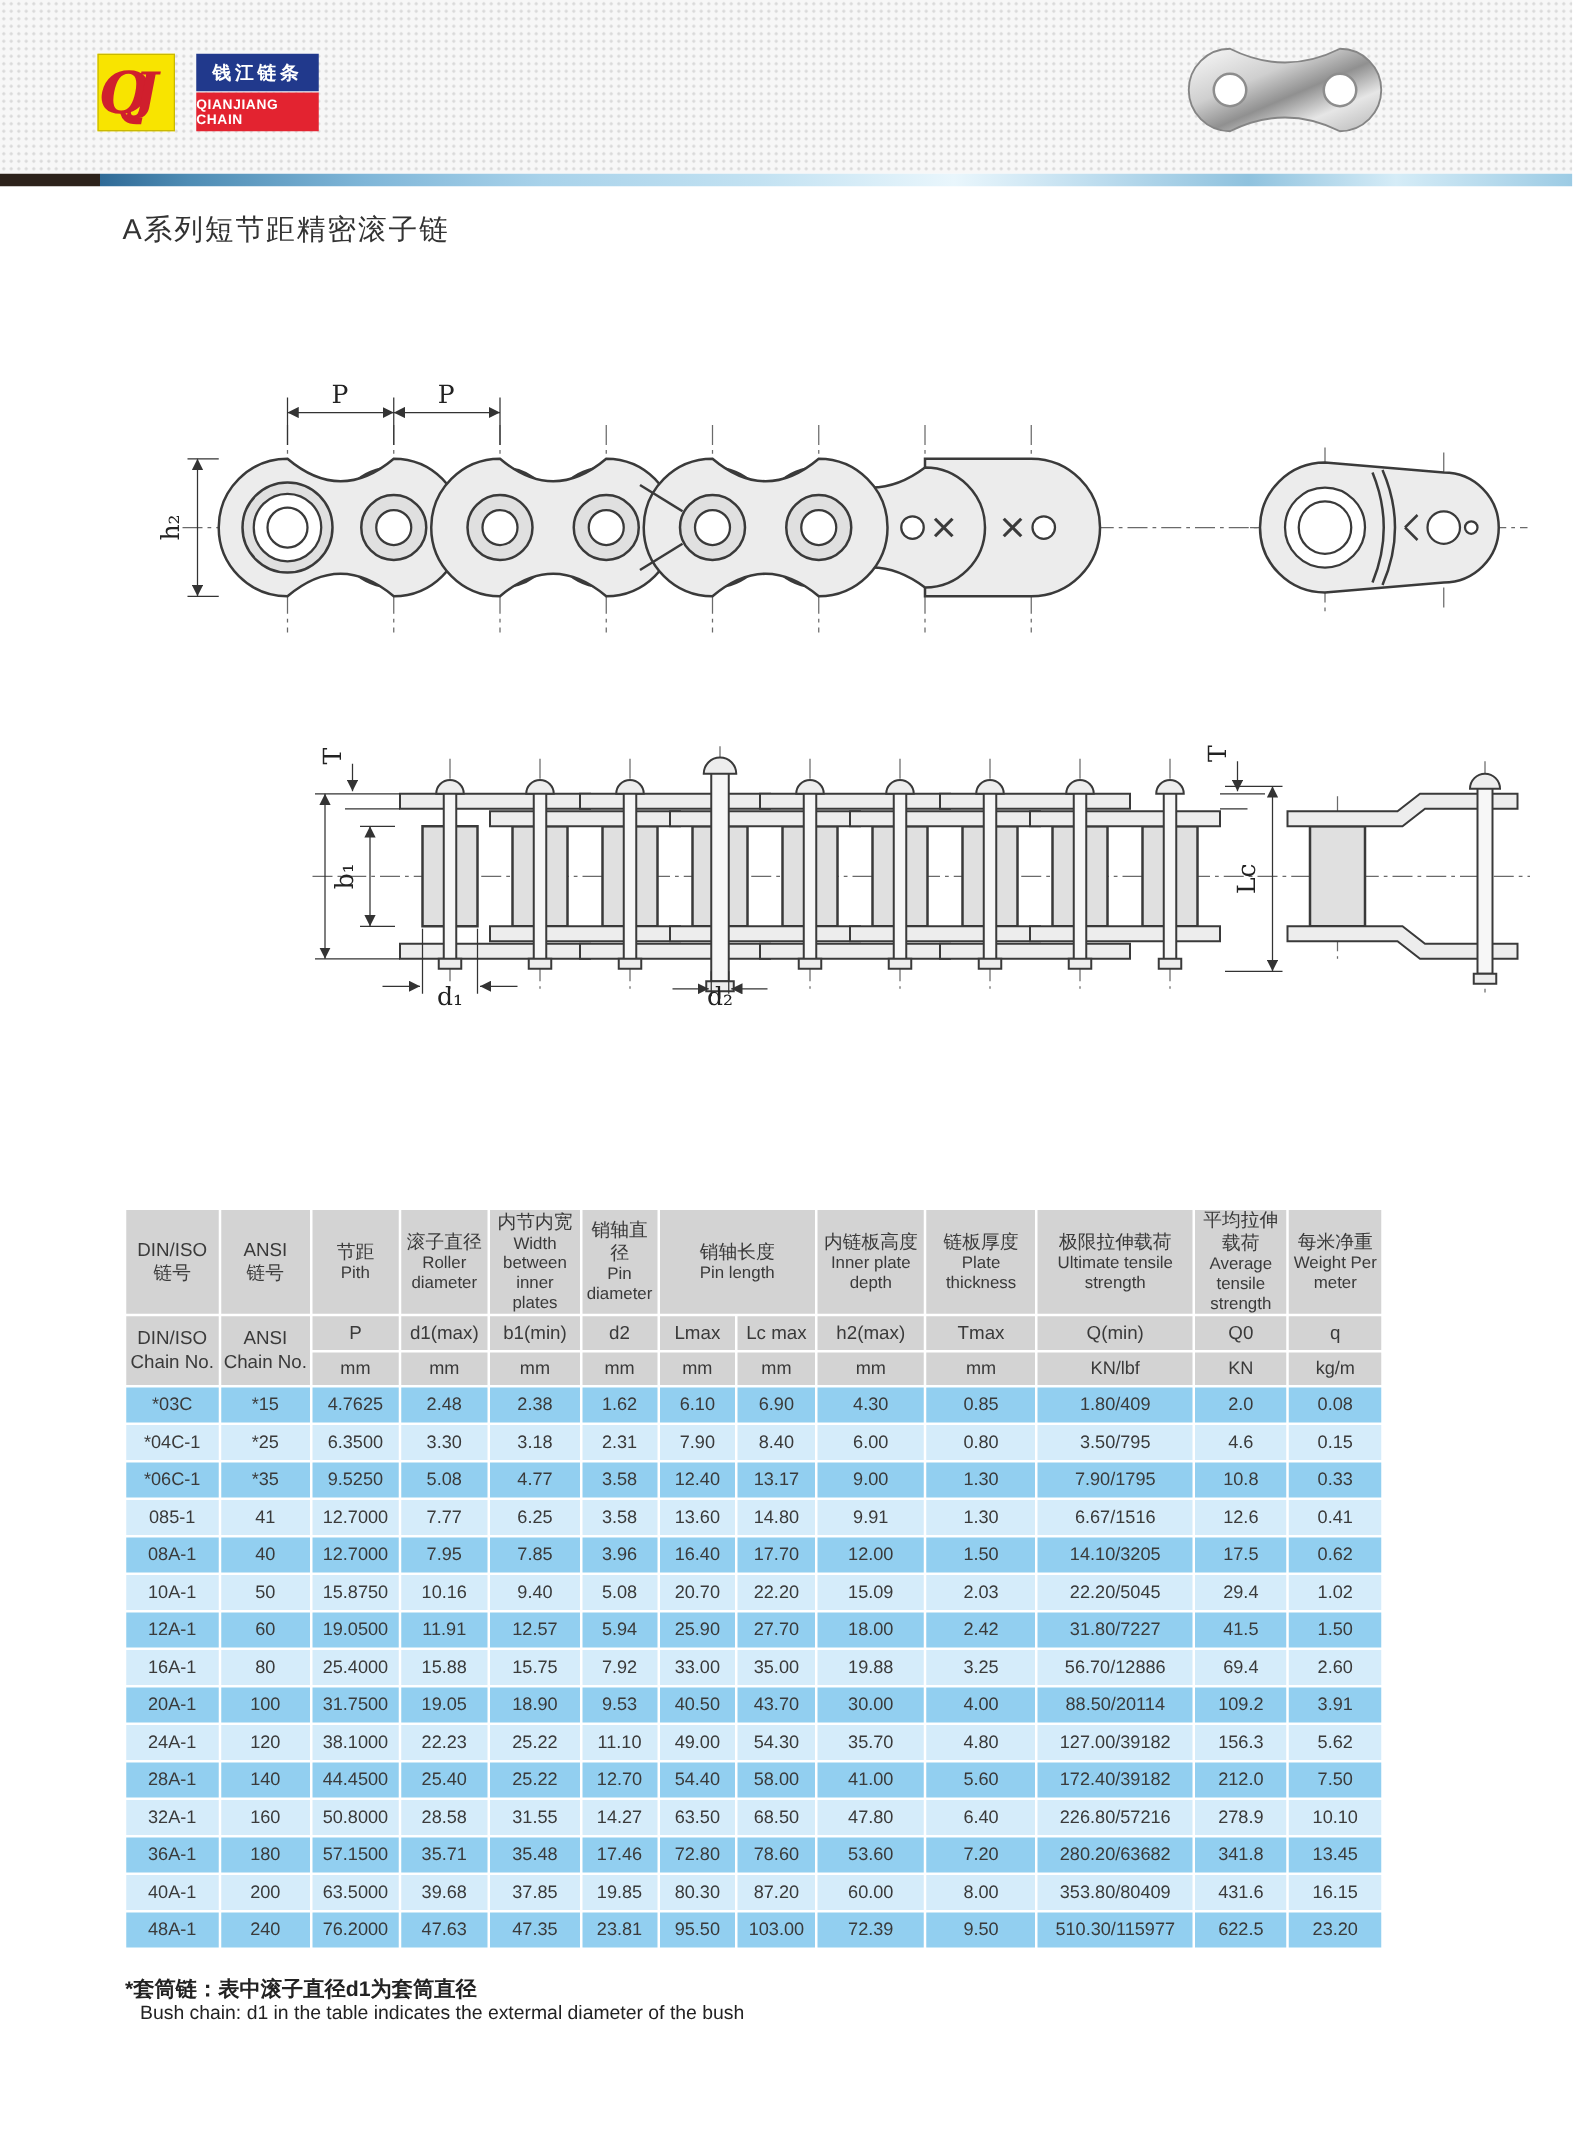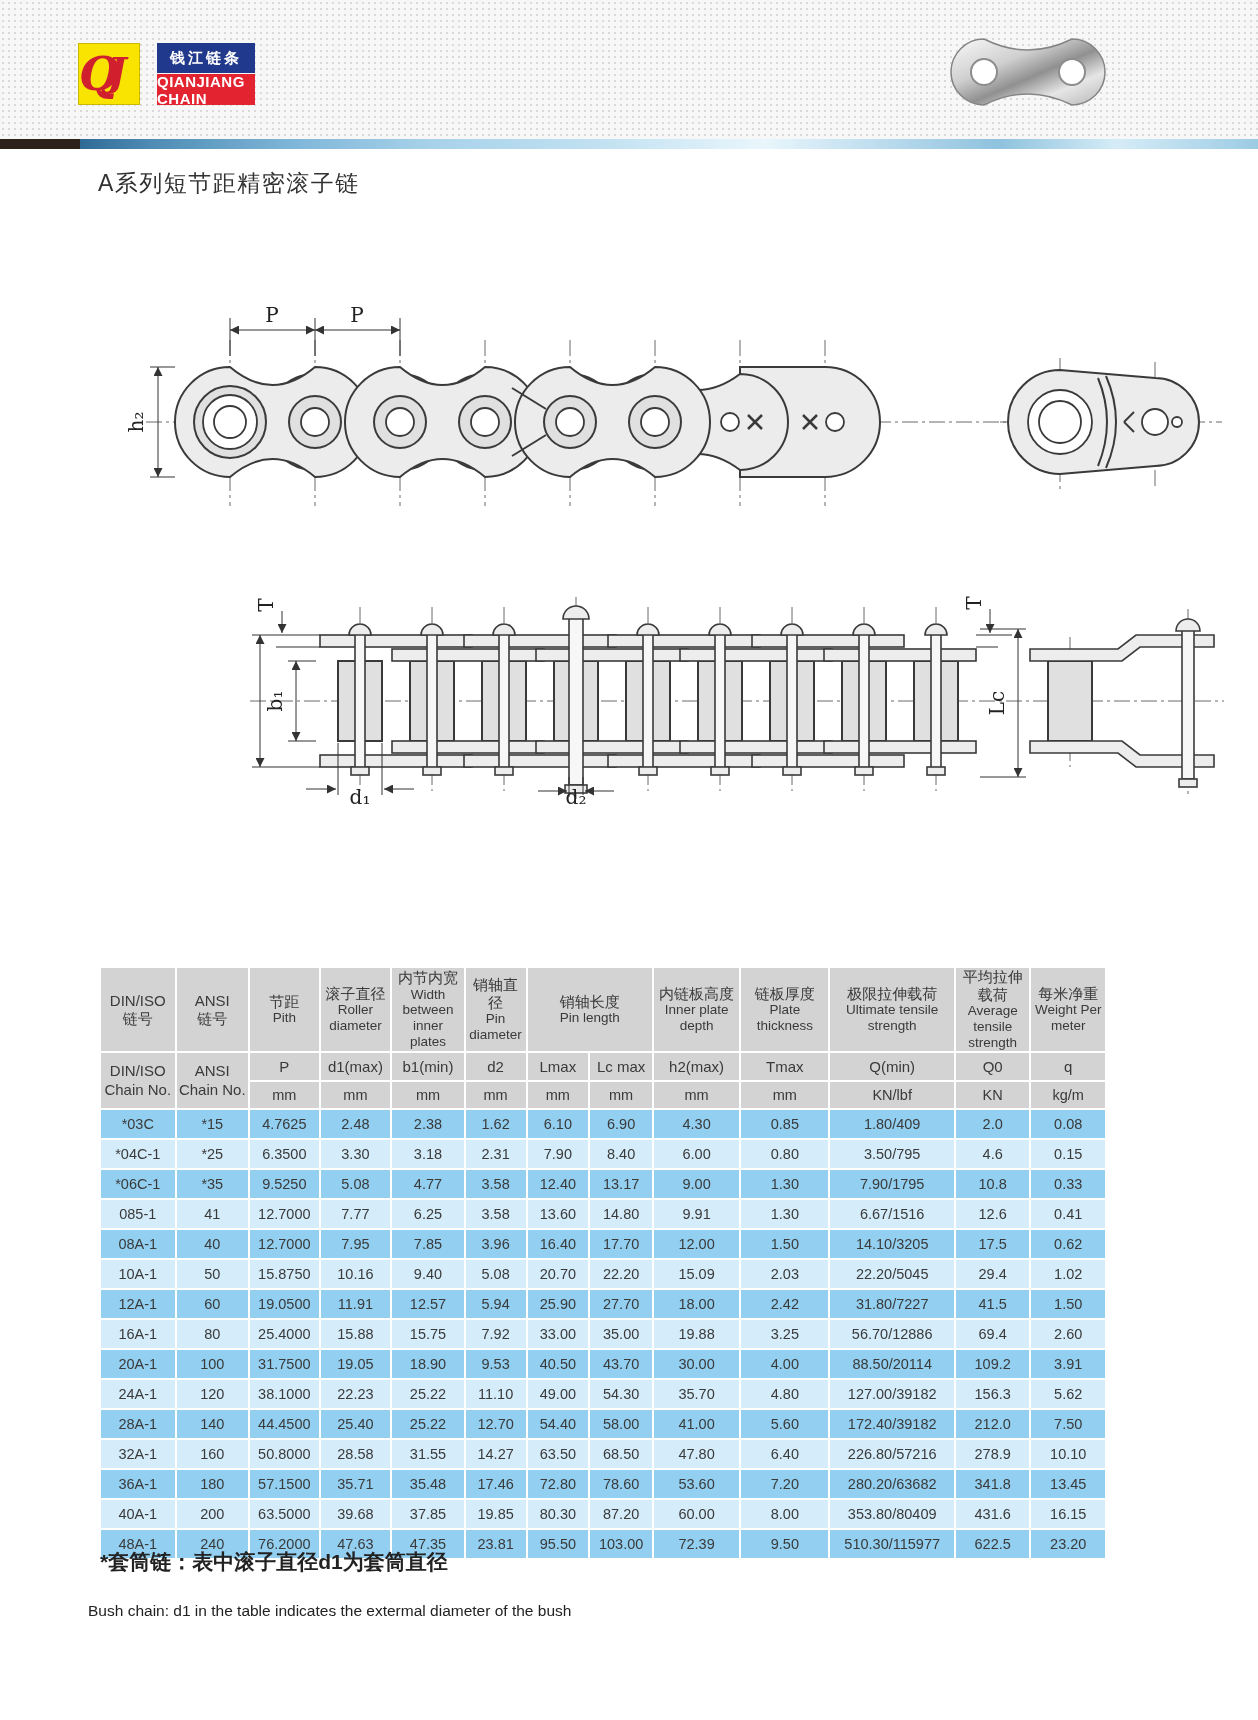--- a/index.html
+++ b/index.html
@@ -17,21 +17,21 @@
     background:linear-gradient(90deg,#2f6a96 0%,#4e8cb4 6%,#7fb6d8 18%,#a8d2ea 30%,
       #c3e2f2 45%,#e9f6fc 58%,#bcdcee 68%,#8fc2de 78%,#d5ecf7 88%,#9ccbe4 100%);}
 
   
   .brand{position:absolute;left:78px;top:43px;width:177px;height:62px;display:flex;}
   .logo-yellow{width:62px;height:62px;background:#f8e400;border:1px solid #c9b900;box-sizing:border-box;}
   .logo-right{width:114px;height:62px;margin-left:17px;display:flex;flex-direction:column;justify-content:flex-end;}
   .logo-blue{height:30px;background:#21398c;color:#fff;display:flex;align-items:center;justify-content:center;
     font-size:15px;font-weight:bold;letter-spacing:3px;}
   .logo-red{height:31px;margin-top:1px;background:#e32330;color:#fff;display:flex;align-items:center;justify-content:center;
-    font-size:15px;font-weight:bold;letter-spacing:0.5px;}
+    font-size:11px;font-weight:bold;letter-spacing:0.5px;}
 
   .chain-plate{position:absolute;left:948px;top:36px;width:160px;height:72px;}
 
   
   .title-cn{position:absolute;left:98px;top:168px;font-size:23px;color:#323232;
     font-weight:400;letter-spacing:1.5px;}
   .title-en{position:absolute;left:97px;top:199px;font-size:27px;color:#3d3d3d;letter-spacing:0px;}
 
   
   .drawing1{position:absolute;left:110px;top:292px;width:1120px;height:232px;}
@@ -54,22 +54,22 @@
   .hrow1 .cn{display:block;font-size:15px;}
   .hrow1 .en{display:block;font-size:13.5px;}
   .hrow2 th{height:27px;font-size:15px;}
   .hrow3 th{height:26px;font-size:14.5px;}
   .chain-no-cell{font-size:14.5px;line-height:1.25;}
   .spec tbody td{height:28px;font-size:14.5px;}
   .spec tbody tr.rd td{background:#92cff0;}
   .spec tbody tr.rl td{background:#d5ecfa;}
 
   
-  .note-cn{position:absolute;left:100px;top:1548px;font-size:21px;font-weight:600;color:#222;}
-  .note-en{position:absolute;left:88px;top:1602px;font-size:15.5px;color:#222;}
+  .note-cn{position:absolute;left:100px;top:1580px;font-size:17px;font-weight:600;color:#222;}
+  .note-en{position:absolute;left:112px;top:1602px;font-size:15.5px;color:#222;}
 </style>
 </head>
 <body>
 
 <div class="page">
 
   <div class="header-band">
     <div class="brand">
       <div class="logo-yellow">
         <svg width="60" height="60" viewBox="0 0 60 60">

